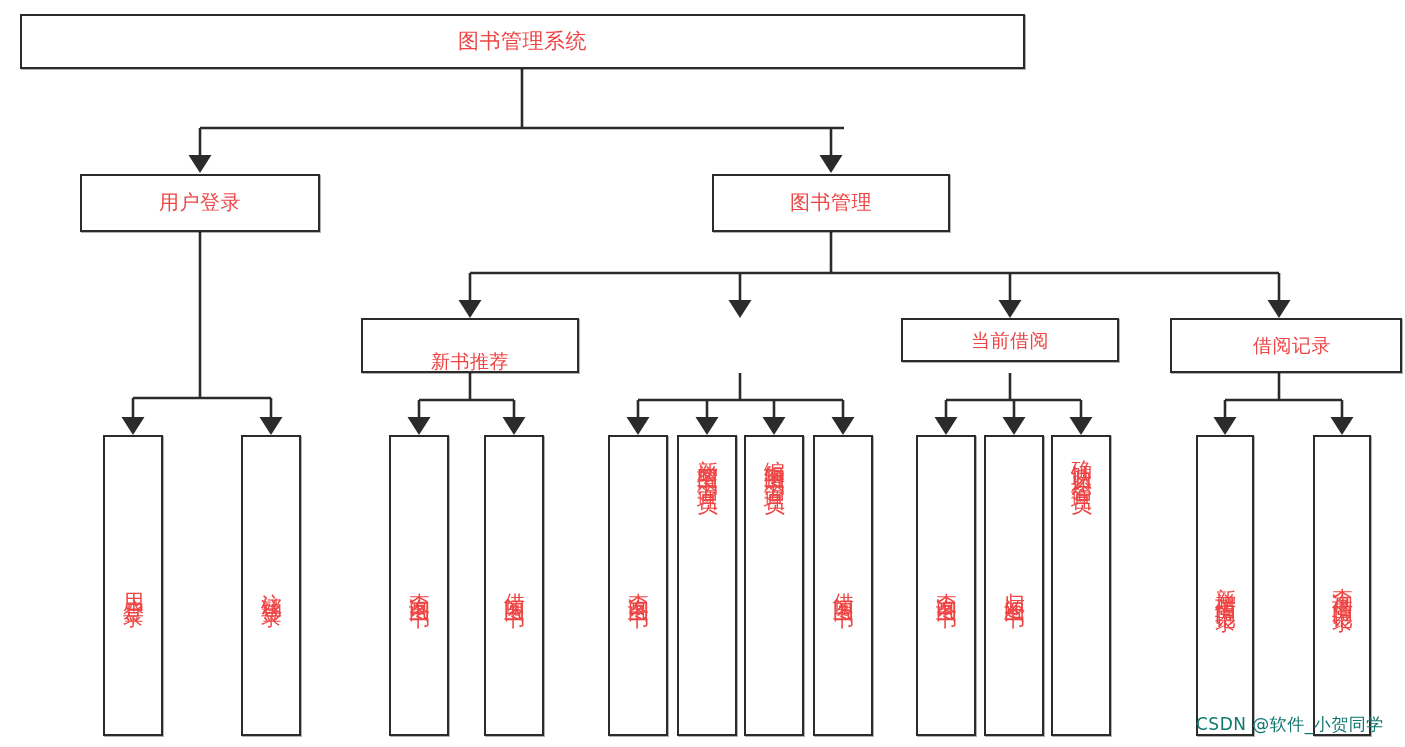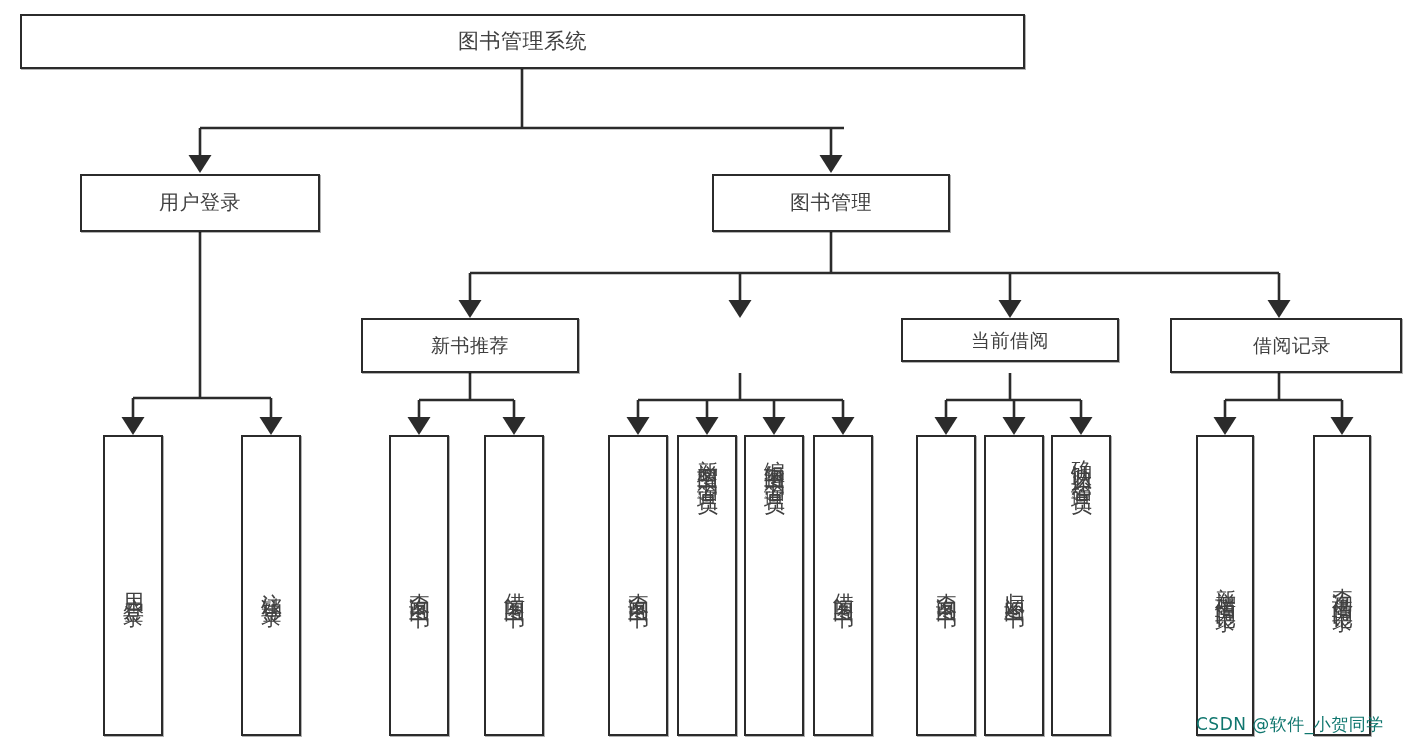--- a/index.html
+++ b/index.html
@@ -25,21 +25,21 @@
     pointer-events: none;
   }
   .node {
     position: absolute;
     box-sizing: border-box;
     background: #ffffff;
     border: 2px solid #2b2b2b;
     display: flex;
     align-items: center;
     justify-content: center;
-    color: #404040;
+    color: #ef4444;
     box-shadow: 1px 1px 0 rgba(0,0,0,0.30);
   }
   .node .label {
     display: block;
     text-align: center;
     line-height: 1.06;
     letter-spacing: 0.5px;
   }
   
   .node.root .label { font-size: 21px; }
@@ -132,21 +132,21 @@
     <span class="label">图书管理系统</span>
   </div>
 
   <div class="node h2" style="left: 80px; top: 174px; width: 240px; height: 58px;">
     <span class="label">用户登录</span>
   </div>
   <div class="node h2" style="left: 712px; top: 174px; width: 238px; height: 58px;">
     <span class="label">图书管理</span>
   </div>
 
-  <div class="node h3" style="left: 361px; top: 318px; width: 218px; height: 55px;">
+  <div class="node h3" style="left: 361px; top: 318px; width: 218px; height: 55px; align-items: flex-end;">
     <span class="label">新书推荐</span>
   </div>
   <div class="node h3" style="left: 901px; top: 318px; width: 218px; height: 44px;">
     <span class="label">当前借阅</span>
   </div>
   <div class="node h3" style="left: 1170px; top: 318px; width: 232px; height: 55px; padding-left: 12px;">
     <span class="label">借阅记录</span>
   </div>
 
   <div class="node leaf centered" style="left: 103px; top: 435px; width: 60px; height: 301px;">

